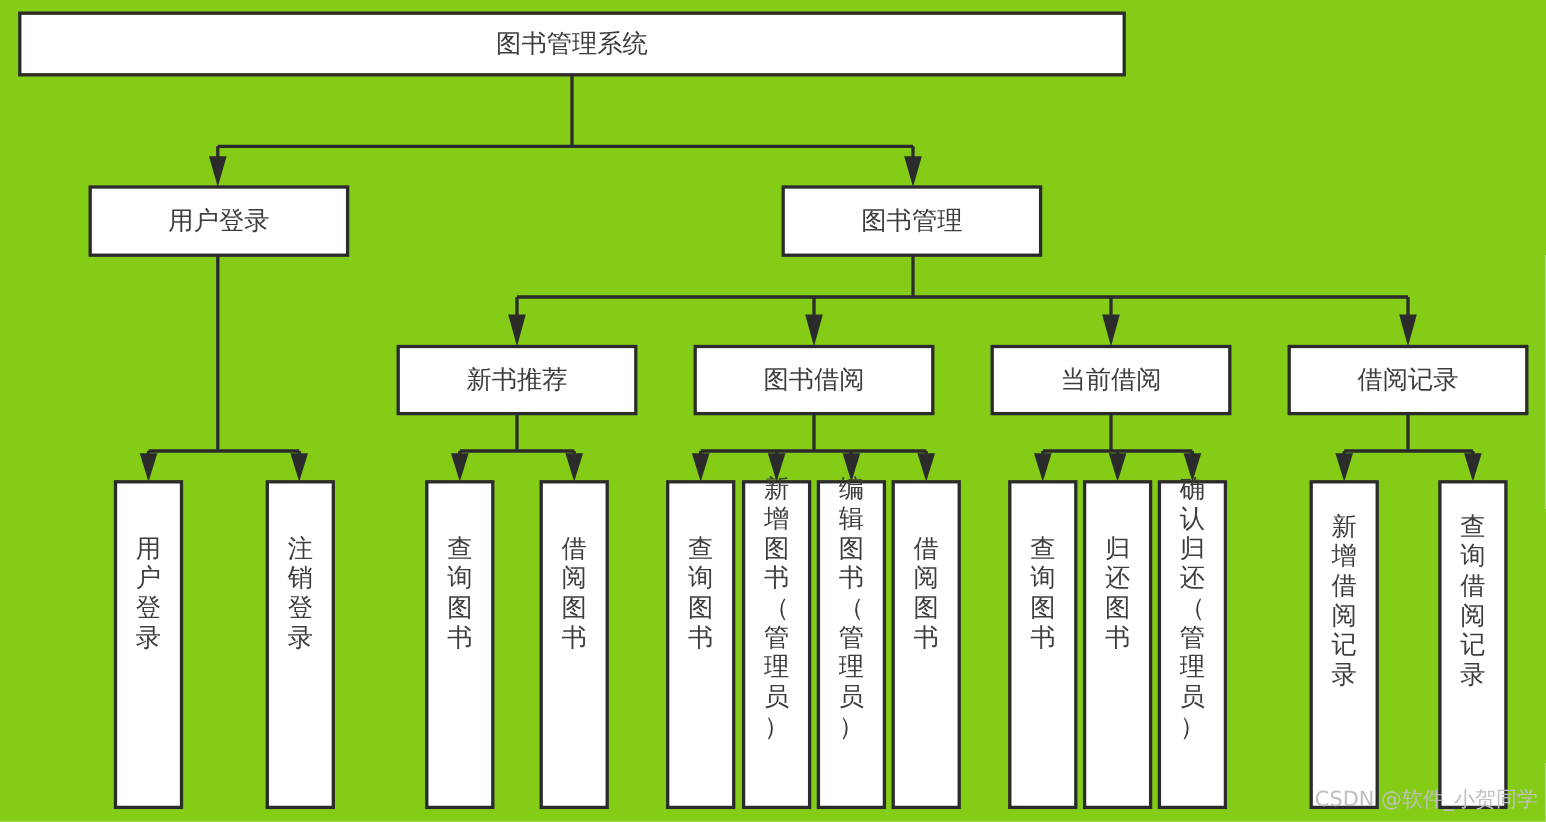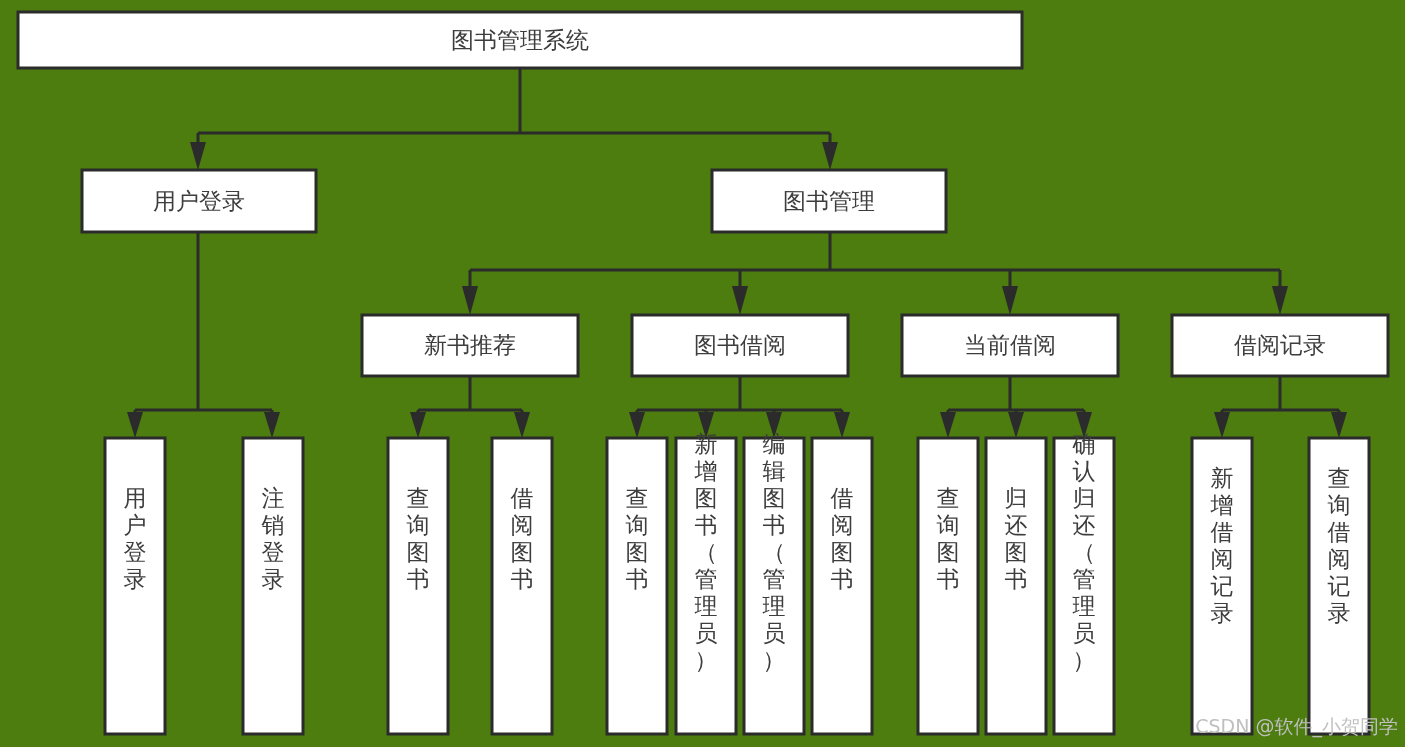--- a/index.html
+++ b/index.html
@@ -12,21 +12,21 @@
     width: 1405px;
     height: 747px;
     font-family: "DejaVu Sans", "Liberation Sans", sans-serif;
     overflow: hidden;
     position: relative;
   }
   #diagram-root {
     position: relative;
     width: 1405px;
     height: 747px;
-    background: #4d7c0f;
+    background: #84cc16;
   }
   svg#diagram-svg {
     position: absolute;
     left: 0;
     top: 0;
     width: 1405px;
     height: 747px;
     display: block;
   }
   .node-box {

